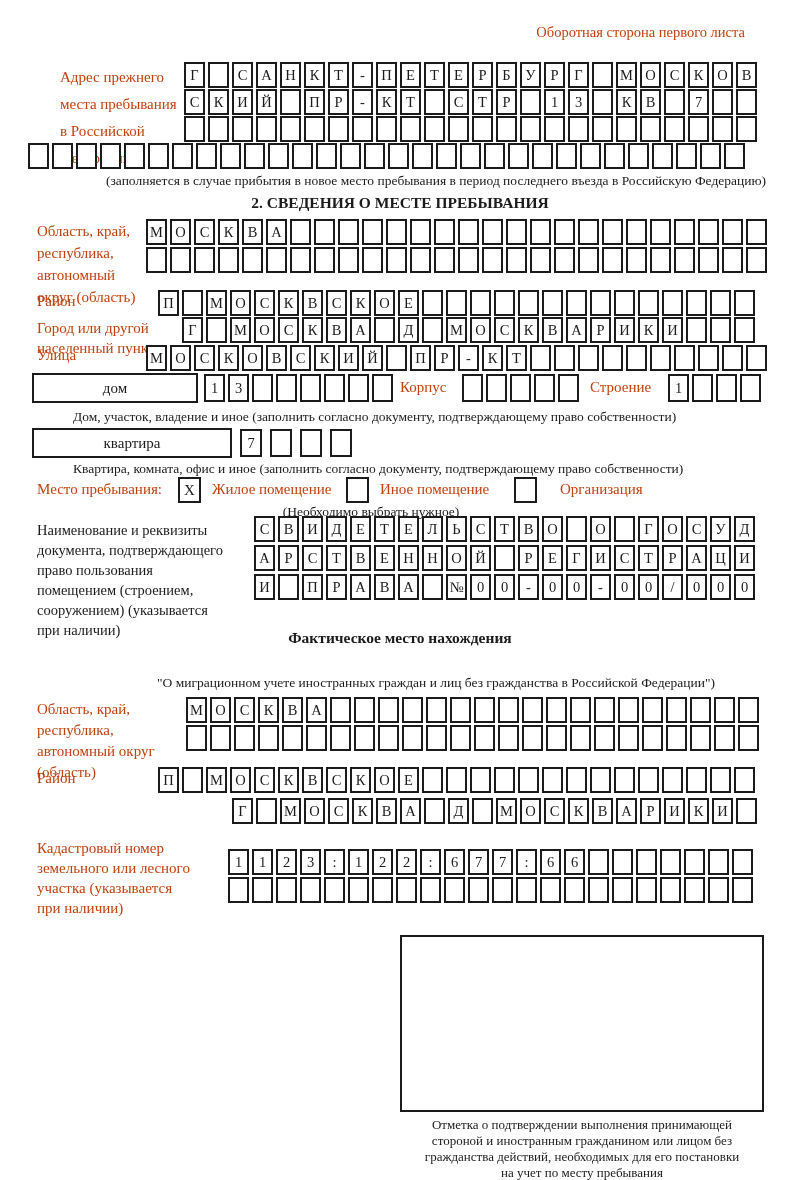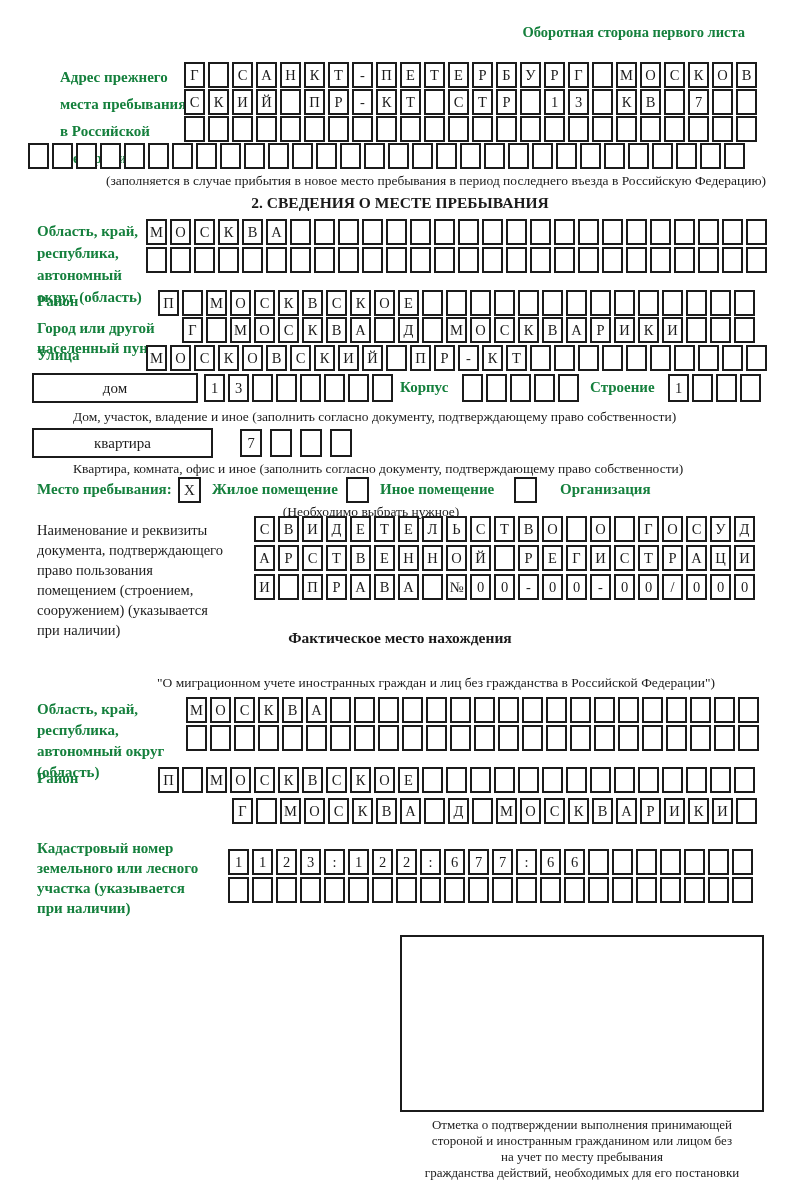--- a/index.html
+++ b/index.html
@@ -4,21 +4,21 @@
 <style>
   * { margin:0; padding:0; box-sizing:border-box; }
   html,body { background:#ffffff; }
   .page {
     position:relative; width:800px; height:1180px; margin:0 auto;
     background:#ffffff; color:#1b1b1b;
     font-family:"Liberation Serif","DejaVu Serif",serif;
     overflow:hidden;
   }
   .abs { position:absolute; }
-  .lbl { font-size:15px; color:#15803d;font-weight:bold; }
+  .lbl { font-size:15px; color:#c2410c; }
   .small { font-size:13.5px;margin-left:36px; }
   .boxrow { position:absolute; display:flex; }
   .cell {
     width:21px; height:26px; border:2px solid #1b1b1b; margin-right:3px;
     display:inline-flex; align-items:center; justify-content:center;
     font-size:14.5px; line-height:1; flex:0 0 auto; background:#fff;
   }
   .boxrow.tall .cell { height:28px; }
   .boxrow.spread .cell { width:22px; height:28px; margin-right:8px; }
   .widebox {
@@ -336,21 +336,21 @@
     </div>
   <div class="abs lbl" style="left:590px; top:379px;">Строение</div>
   <div class="boxrow tall" style="left:668px; top:374px;">
       <span class="cell">1</span>
       <span class="cell"></span>
       <span class="cell"></span>
       <span class="cell"></span>
     </div>
   <div class="abs small" style="left:37px; top:409px;">Дом, участок, владение и иное (заполнить согласно документу, подтверждающему право собственности)</div>
 
-  <div class="widebox" style="left:32px; top:428px; width:181px; height:30px;">квартира</div>
+  <div class="widebox" style="left:32px; top:428px; width:200px; height:30px;">квартира</div>
   <div class="boxrow spread" style="left:240px; top:429px;">
       <span class="cell">7</span>
       <span class="cell"></span>
       <span class="cell"></span>
       <span class="cell"></span>
     </div>
   <div class="abs small" style="left:37px; top:461px;">Квартира, комната, офис и иное (заполнить согласно документу, подтверждающему право собственности)</div>
 
   <div class="abs lbl" style="left:37px; top:481px;">Место пребывания:</div>
   <div class="chk" style="left:178px; top:477px;">X</div>
@@ -607,17 +607,17 @@
       <span class="cell"></span>
       <span class="cell"></span>
       <span class="cell"></span>
       <span class="cell"></span>
     </div>
 
   <div class="stampbox" style="left:400px; top:935px; width:364px; height:177px;"></div>
   <div class="abs caption" style="left:385px; top:1117px; width:394px;">
     <div>Отметка о подтверждении выполнения принимающей</div>
     <div>стороной и иностранным гражданином или лицом без</div>
+    <div>гражданства действий, необходимых для его постановки</div>
     <div>на учет по месту пребывания</div>
-    <div>гражданства действий, необходимых для его постановки</div>
   </div>
 
 </div>
 
 </body></html>

